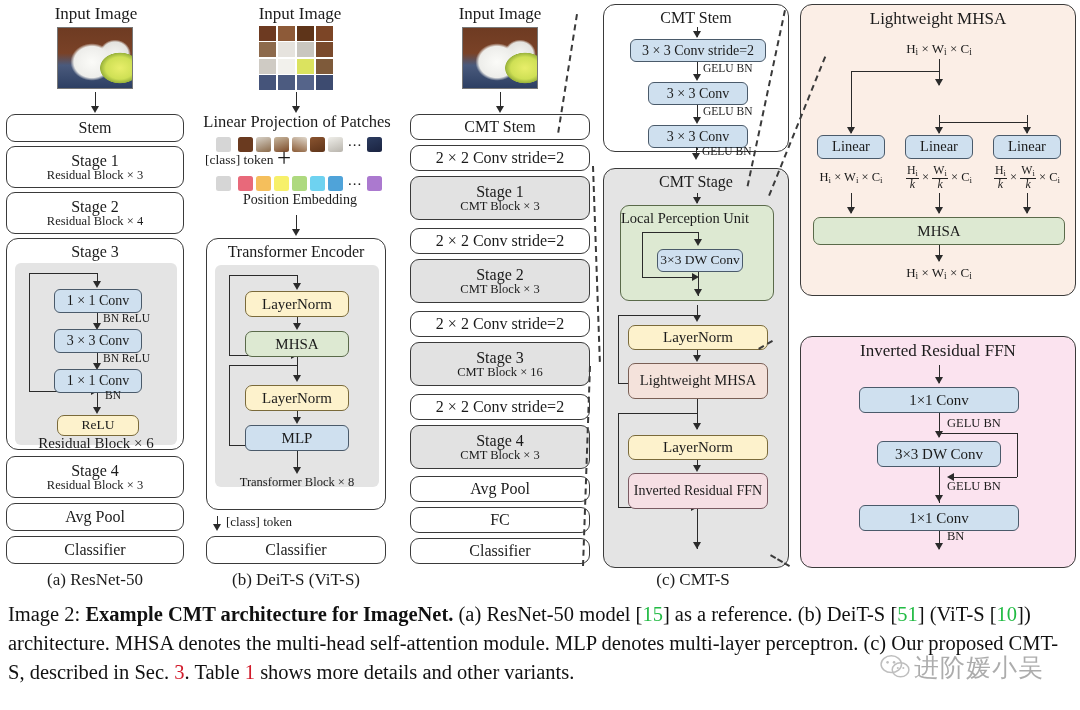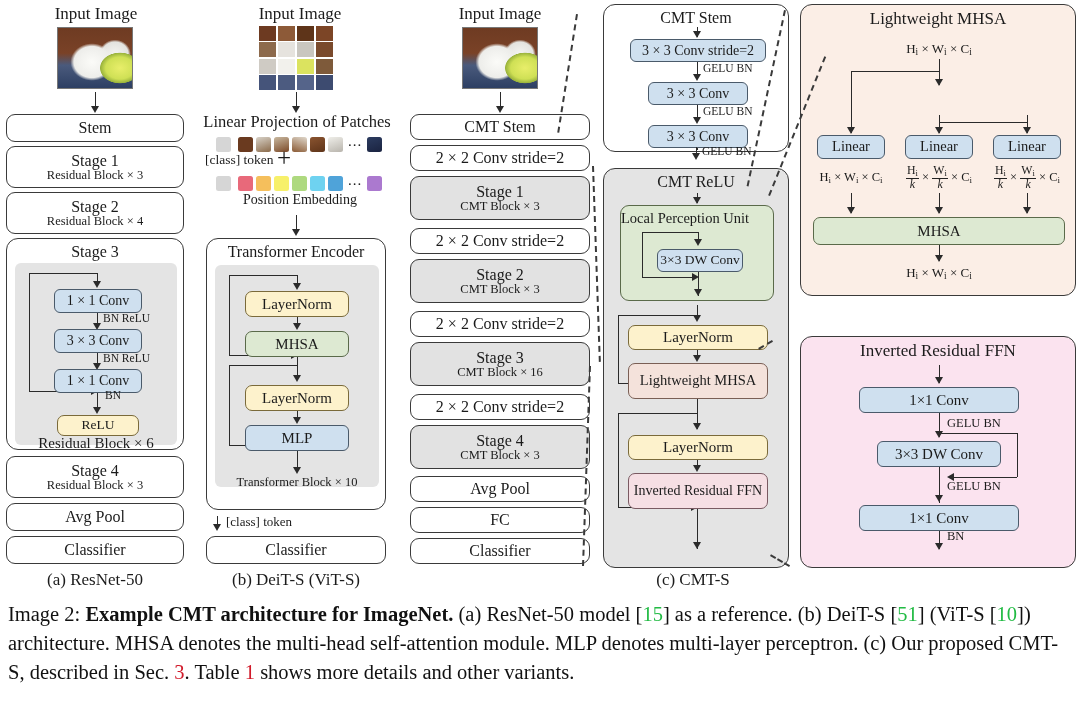--- a/index.html
+++ b/index.html
@@ -275,21 +275,21 @@
       </div>
       <div class="vline" style="left:90px; top:172px; height:8px;"></div>
       <div class="arrow-d" style="left:85.5px; top:178px;"></div>
 
       <div class="box blue" style="position:absolute; left:38px; top:186px; width:104px; height:26px;">
         <span style="font-size:15px">MLP</span>
       </div>
       <div class="vline" style="left:90px; top:212px; height:20px;"></div>
       <div class="arrow-d" style="left:85.5px; top:228px;"></div>
 
-      <div style="position:absolute; left:0; top:236px; width:180px; text-align:center; font-size:12.5px;">Transformer Block × 10</div>
+      <div style="position:absolute; left:0; top:236px; width:180px; text-align:center; font-size:12.5px;">Transformer Block × 8</div>
     </div>
 
     <div class="vline" style="left:217px; top:516px; height:12px;"></div>
     <div class="arrow-d" style="left:212.5px; top:524px;"></div>
     <div class="lbl" style="left:226px; top:514px; font-size:13px;">[class] token</div>
 
     <div class="box" style="position:absolute; left:206px; top:536px; width:180px; height:28px;">
       <span class="t1">Classifier</span>
     </div>
     <div class="hdr" style="left:196px; top:570px; width:200px;">(b) DeiT-S (ViT-S)</div>
@@ -375,21 +375,21 @@
     <div class="box blue" style="position:absolute; left:44px; top:120px; width:100px; height:23px;">
       <span style="font-size:14px">3 × 3 Conv</span>
     </div>
     <div class="vline" style="left:93px; top:143px; height:2px;"></div>
   </div>
   <div class="vline" style="left:696px; top:147px; height:10px;"></div>
   <div class="arrow-d" style="left:691.5px; top:153px;"></div>
   <div class="lbl" style="left:702px; top:145px;">GELU BN</div>
 
   <div class="panel" style="left:603px; top:168px; width:186px; height:400px; background:#e4e4e4;">
-    <div class="panel-title">CMT ReLU</div>
+    <div class="panel-title">CMT Stage</div>
     <div class="vline" style="left:93px; top:24px; height:10px;"></div>
     <div class="arrow-d" style="left:88.5px; top:28px;"></div>
 
     <div style="position:absolute; left:16px; top:36px; width:154px; height:96px;
                 background:#dde9d2; border:1.6px solid #5a6a4a; border-radius:9px;">
       <div style="position:absolute; width:100%; top:4px; font-size:14.5px;">Local Perception Unit</div>
       <div class="vline" style="left:21px; top:26px; height:45px;"></div>
       <div class="hline" style="left:21px; top:26px; width:56px;"></div>
       <div class="hline" style="left:21px; top:71px; width:52px;"></div>
       <div class="arrow-r" style="left:71px; top:66.5px;"></div>
@@ -540,14 +540,25 @@
   <div class="dash" style="left:772px; top:340px; height:16px; transform:rotate(60deg); transform-origin:top left;"></div>
   <div class="dash" style="left:770px; top:556px; height:22px; transform:rotate(-60deg); transform-origin:top left;"></div>
 
   <div class="hdr" style="left:600px; top:570px; width:186px;">(c) CMT-S</div>
 
   <div class="caption">
     <span>Image 2:</span>
     <b>Example CMT architecture for ImageNet.</b><span> (a) ResNet-50 model [</span><span class="cit-g">15</span><span>] as a reference. (b) DeiT-S [</span><span class="cit-g">51</span><span>] (ViT-S [</span><span class="cit-g">10</span><span>]) architecture. MHSA denotes the multi-head self-attention module. MLP denotes multi-layer perceptron. (c) Our proposed CMT-S, described in Sec. </span><span class="cit-r">3</span><span>. Table </span><span class="cit-r">1</span><span> shows more details and other variants.</span>
   </div>
 
+  <div class="watermark">
+    <svg class="wm-logo" viewBox="0 0 32 28">
+      <ellipse cx="12" cy="11" rx="11" ry="9" fill="none" stroke="#8a8a8a" stroke-width="1.6"></ellipse>
+      <circle cx="8" cy="9" r="1.4" fill="#8a8a8a"></circle>
+      <circle cx="15" cy="9" r="1.4" fill="#8a8a8a"></circle>
+      <ellipse cx="22" cy="17" rx="9" ry="7.5" fill="none" stroke="#8a8a8a" stroke-width="1.6"></ellipse>
+      <circle cx="19" cy="15" r="1.1" fill="#8a8a8a"></circle>
+      <circle cx="25" cy="15" r="1.1" fill="#8a8a8a"></circle>
+    </svg>
+    <span class="wm-text">进阶媛小吴</span>
+  </div>
 
 </div>
 
 </body></html>

